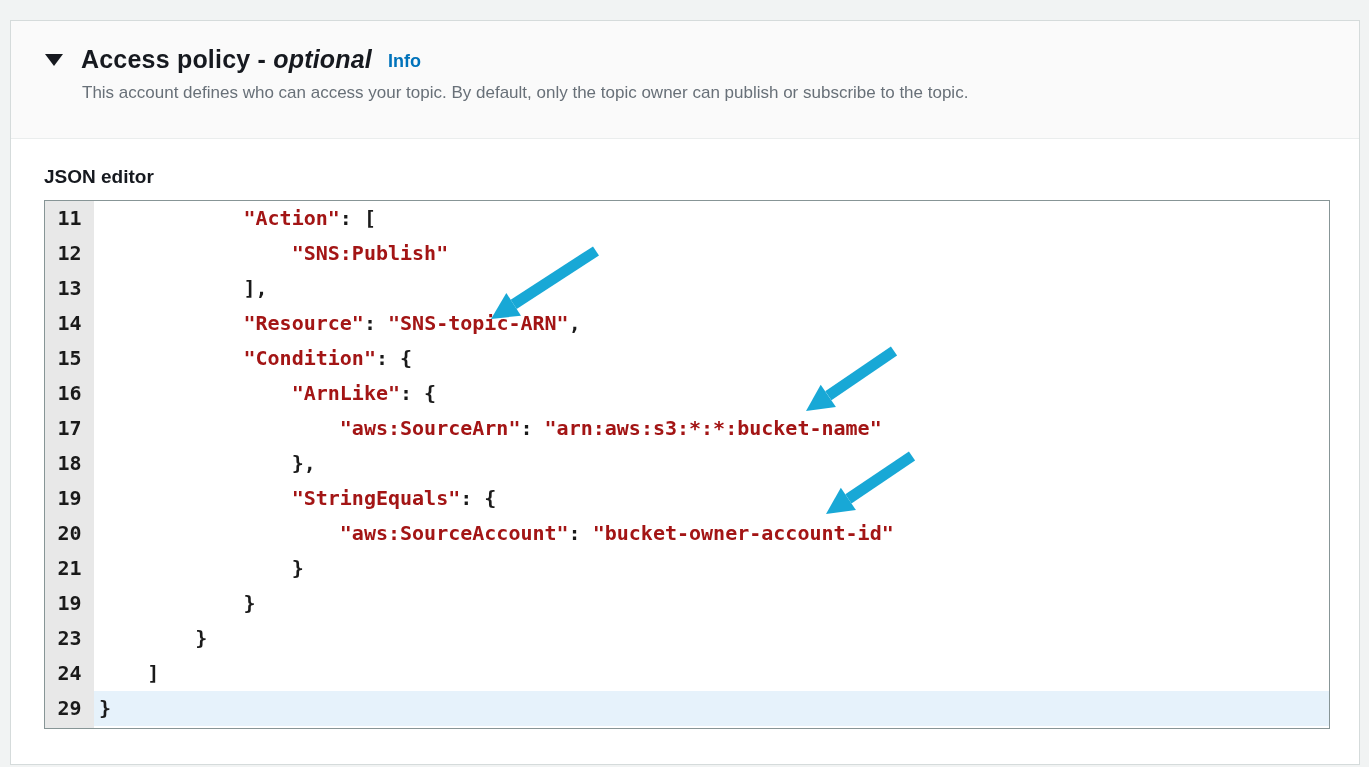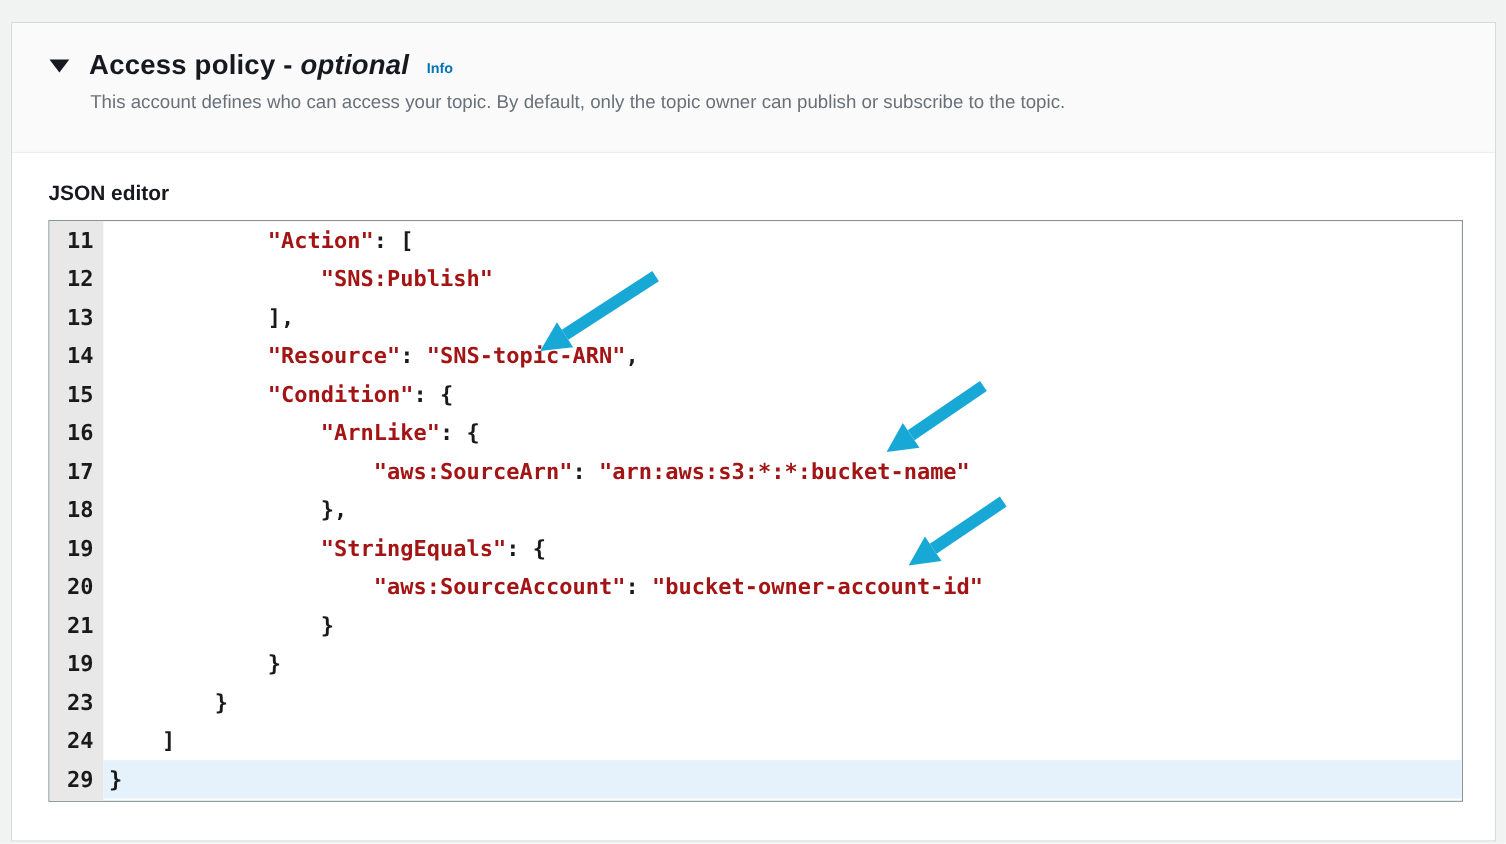--- a/index.html
+++ b/index.html
@@ -39,21 +39,21 @@
   }
   .section-title {
     font-size: 25px;
     font-weight: 700;
     color: #16191f;
     letter-spacing: 0.2px;
   }
   .section-title .opt { font-style: italic; }
   .info-link {
     margin-left: 16px;
-    font-size: 13px;
+    font-size: 18px;
     font-weight: 700;
     color: var(--link);
     text-decoration: none;
     position: relative;
     top: 2px;
   }
   .section-desc {
     margin-left: 37px;
     margin-top: 9px;
     font-size: 17px;
@@ -92,22 +92,21 @@
     height: 35px;
     line-height: 35px;
     font-family: "DejaVu Sans Mono", "Liberation Mono", monospace;
     font-size: 20px;
     font-weight: 700;
     white-space: pre;
   }
   .gut {
     flex: none;
     width: 49px;
-    text-align: right;
-    padding-right: 9px;
+    text-align: center;
     color: #1a1a1a;
     z-index: 1;
   }
   .code { flex: 1; padding-left: 5px; }
   .ed-row.active .code-bg {
     position: absolute;
     left: 49px; right: 0; top: 0; bottom: 0;
     background: var(--active-line);
   }
   .code { position: relative; }

